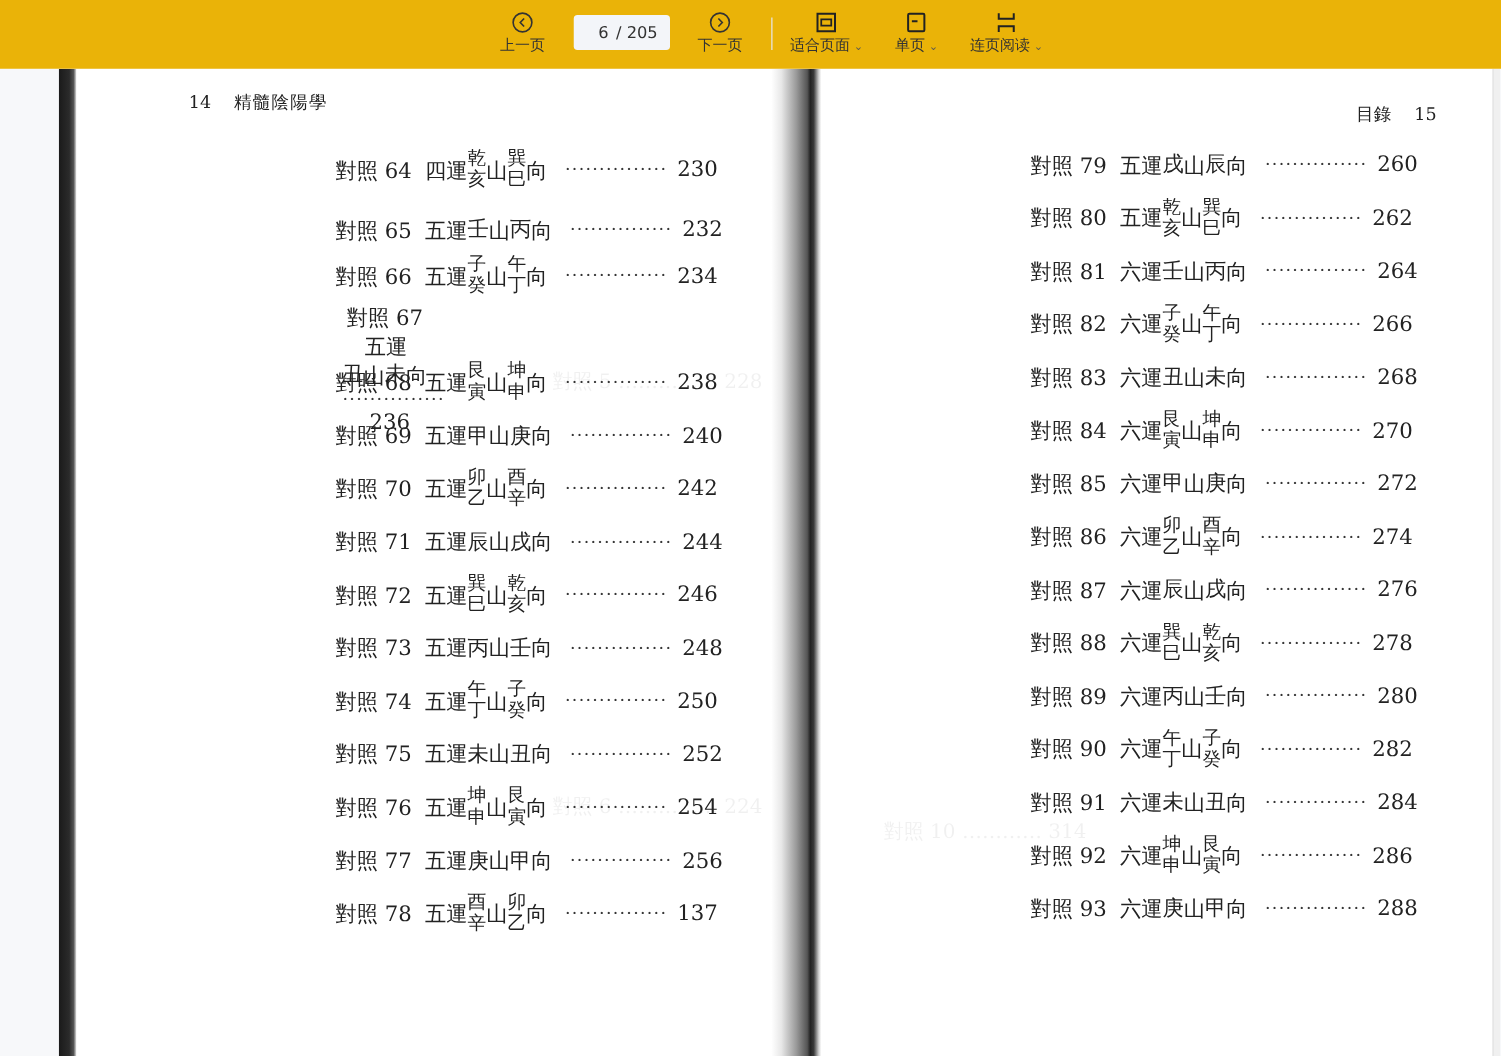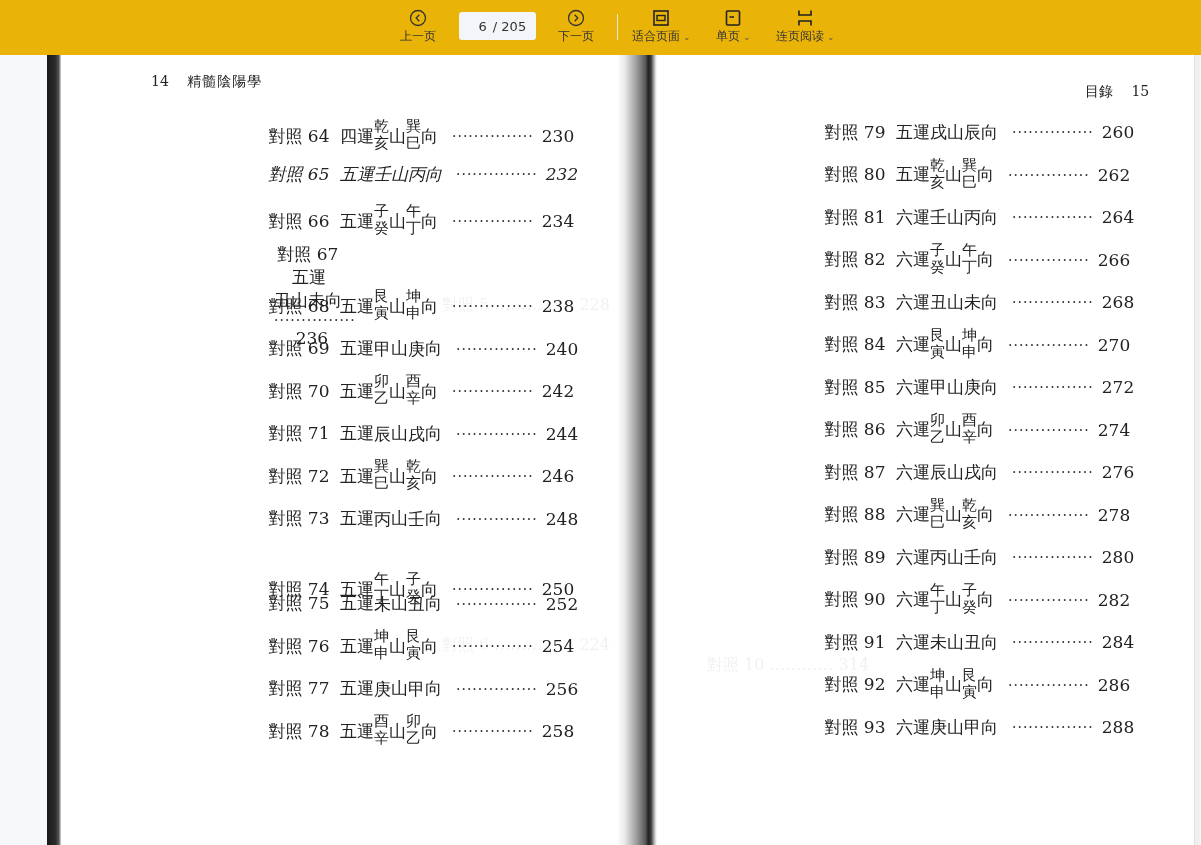--- a/index.html
+++ b/index.html
@@ -142,21 +142,21 @@
             <span>山</span>
             <span class="stack">
               <span>巽</span>
               <span>巳</span>
             </span>
             <span>向</span>
           </span>
           <span class="dots">···············</span>
           <span class="pg">230</span>
         </div>
-        <div class="row" style="top: 38px; font-style: italic;">
+        <div class="row" style="top: 48px;">
           <span class="label">對照 65</span>
           <span class="yun">五運</span>
           <span class="mount">
             <span class="stack single">
               <span>壬</span>
             </span>
             <span>山</span>
             <span class="stack single">
               <span>丙</span>
             </span>
@@ -294,21 +294,21 @@
             </span>
             <span>山</span>
             <span class="stack single">
               <span>壬</span>
             </span>
             <span>向</span>
           </span>
           <span class="dots">···············</span>
           <span class="pg">248</span>
         </div>
-        <div class="row" style="top: 425px; margin-top: 28px;">
+        <div class="row" style="top: 425px;">
           <span class="label">對照 74</span>
           <span class="yun">五運</span>
           <span class="mount">
             <span class="stack">
               <span>午</span>
               <span>丁</span>
             </span>
             <span>山</span>
             <span class="stack">
               <span>子</span>
@@ -378,21 +378,21 @@
               <span>辛</span>
             </span>
             <span>山</span>
             <span class="stack">
               <span>卯</span>
               <span>乙</span>
             </span>
             <span>向</span>
           </span>
           <span class="dots">···············</span>
-          <span class="pg">258</span>
+          <span class="pg">137</span>
         </div>
       </div>
     <div class="toc" id="toc-right" style="left:769px;top:56px;">
         <div class="row" style="top: 0px;">
           <span class="label">對照 79</span>
           <span class="yun">五運</span>
           <span class="mount">
             <span class="stack single">
               <span>戌</span>
             </span>

